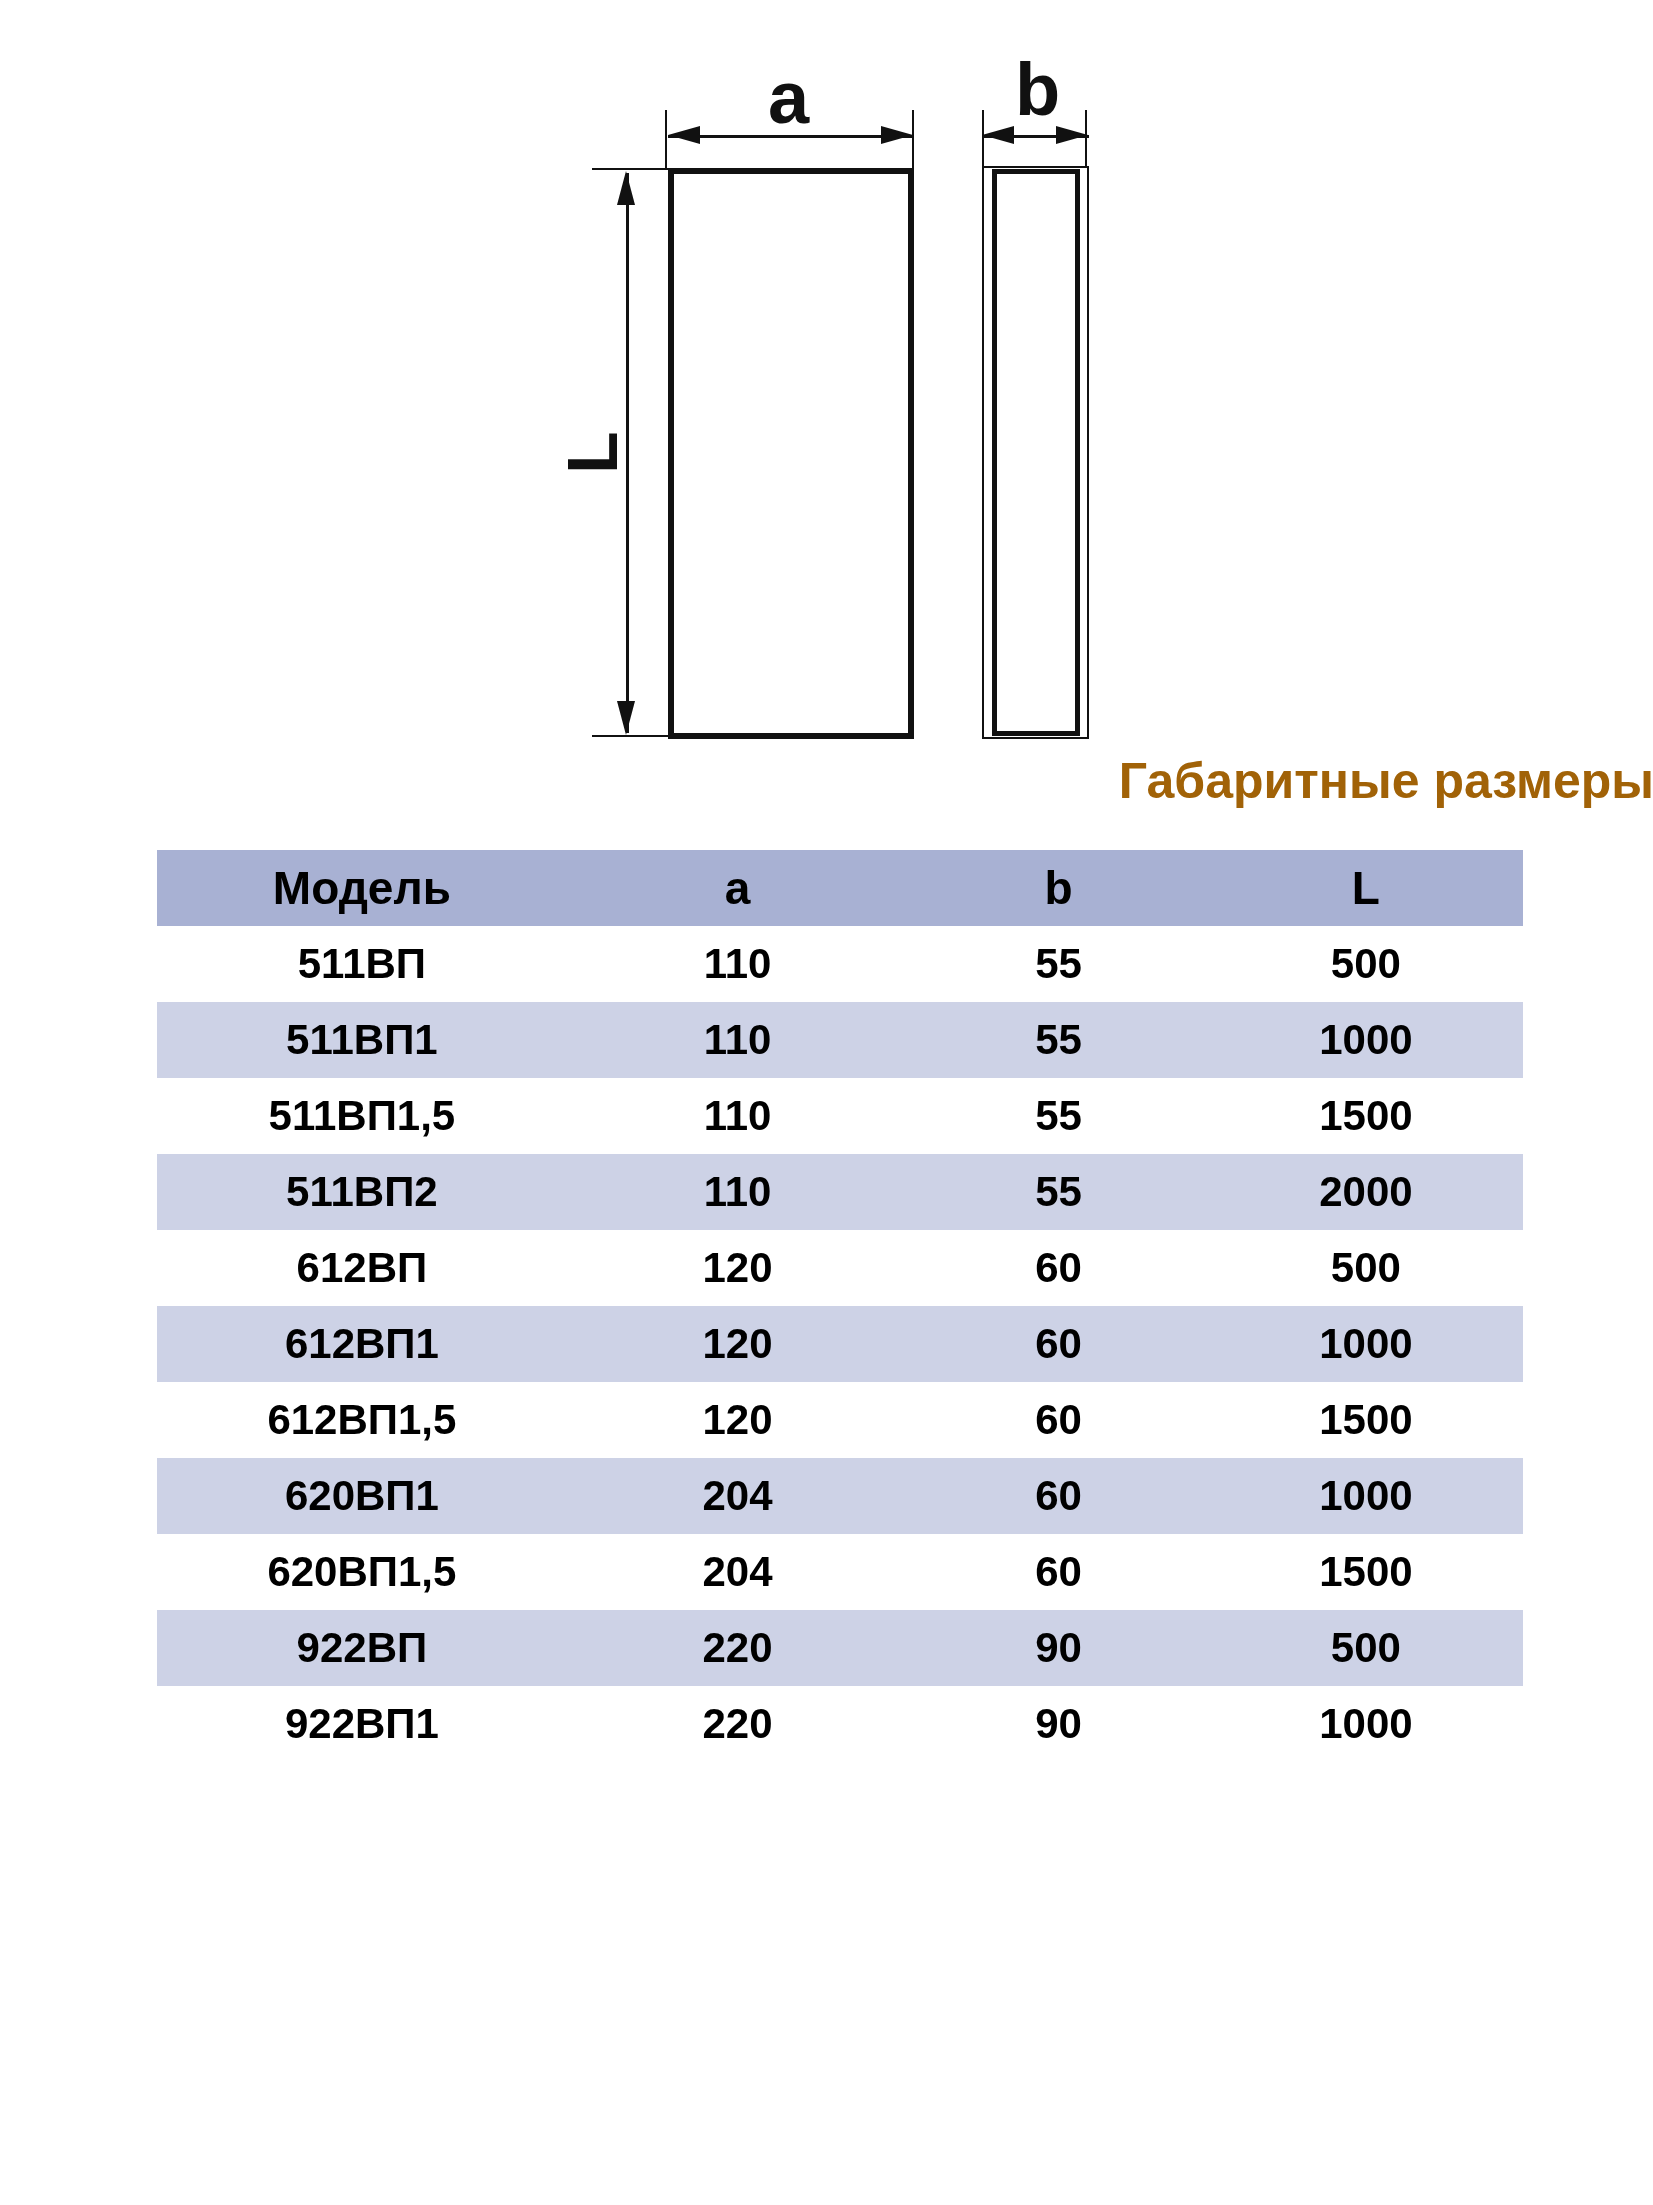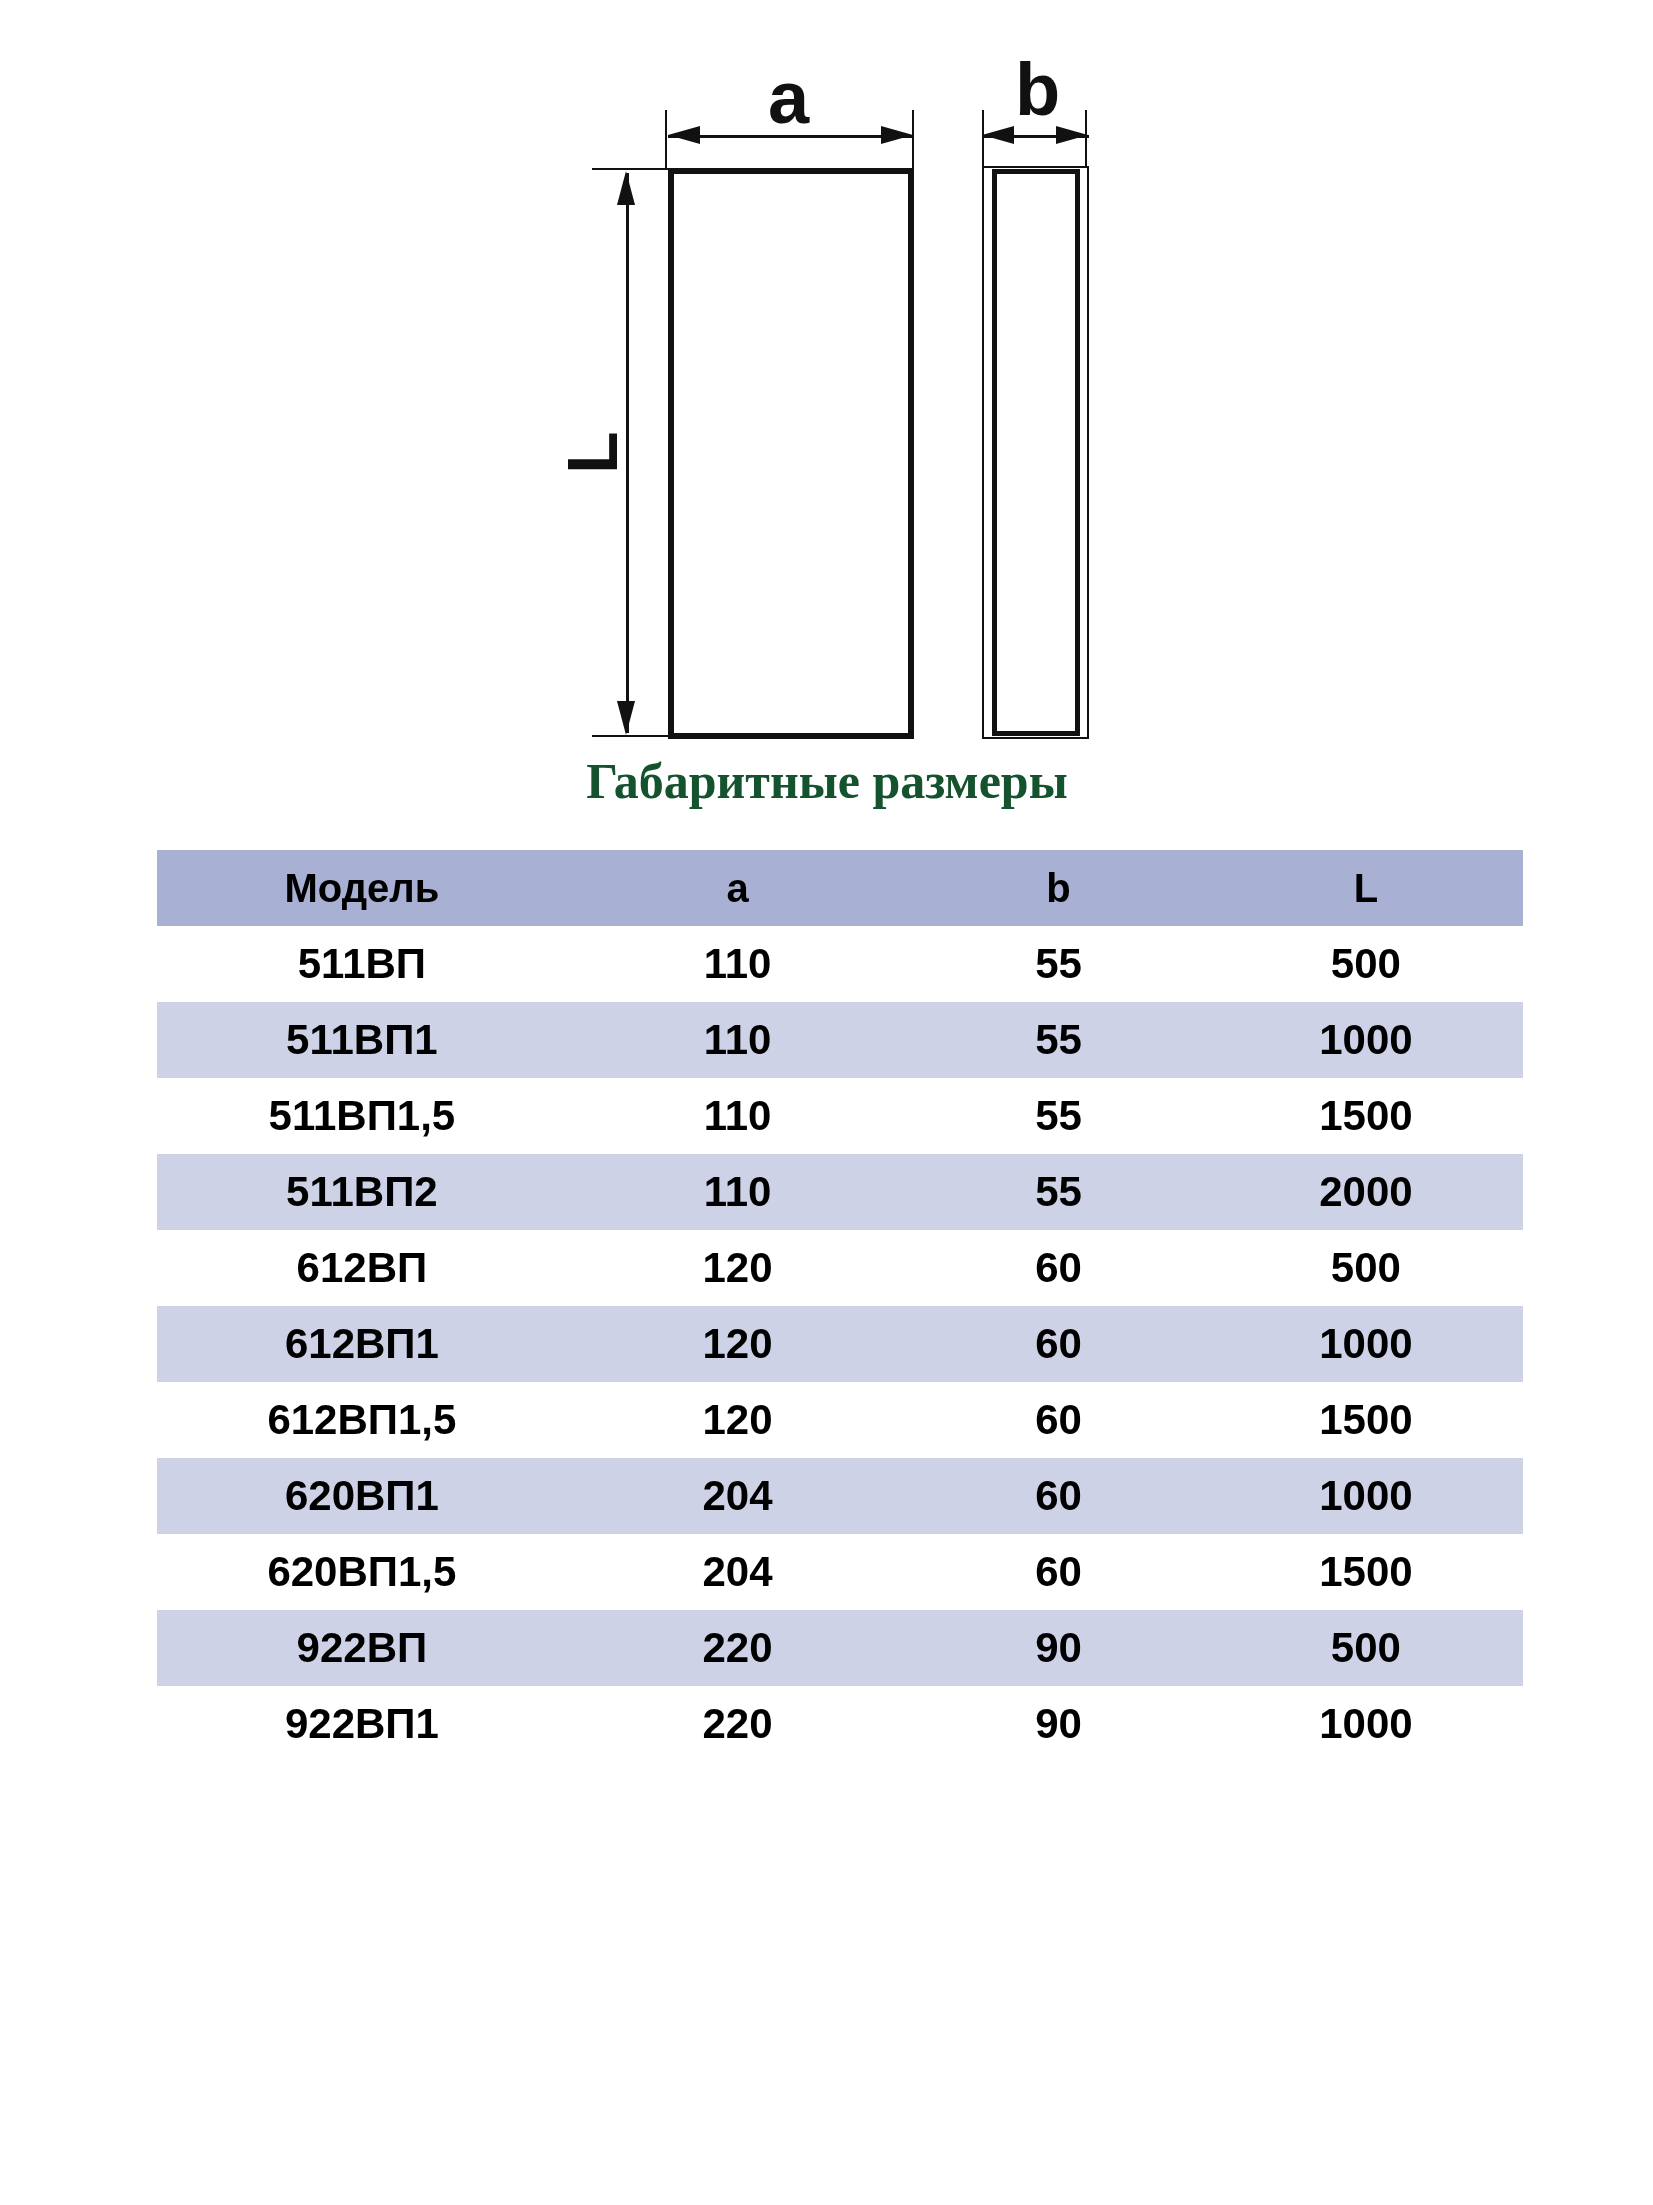--- a/index.html
+++ b/index.html
@@ -41,34 +41,34 @@
   .head-l-down  { left:617px;  top:701px; border-left:9.6px solid transparent; border-right:9.6px solid transparent; border-top:34px solid #111; }
 
   .dim-label { font-weight:bold; color:#111; text-align:center; }
   .label-a { left:737px; top:59px; width:103px; height:77px; font-size:74px; line-height:77px; }
   .label-b { left:986px; top:51px; width:103px; height:77px; font-size:74px; line-height:77px; }
   .label-l { left:564px; top:423px; width:59px; height:59px; font-size:70px; line-height:59px;
              display:flex; align-items:center; justify-content:center; transform:rotate(-90deg); }
 
   .caption {
     position:absolute; left:0; top:748px; width:1654px; height:66px;
-    font-size:50px; font-weight:bold; line-height:66px; text-align:center; color:#14532d;font-family:Liberation Serif, serif;
+    font-size:50px; font-weight:bold; line-height:66px; text-align:right; color:#a16207;
   }
 
   
   .dim-table {
     position:absolute; left:157px; top:850px; width:1366px;
     border-collapse:collapse; table-layout:fixed;
   }
   .dim-table th, .dim-table td {
     height:76px; padding:0; margin:0;
     text-align:center; vertical-align:middle;
     font-weight:bold; color:#000; border:none;
   }
-  .dim-table th { font-size:40px; }
+  .dim-table th { font-size:46px; }
   .dim-table td { font-size:42px; }
   .dim-table thead tr { background:var(--header-bg, #a8b1d3); }
   .dim-table tbody tr:nth-child(odd)  { background:var(--row-bg, #ffffff); }
   .dim-table tbody tr:nth-child(even) { background:var(--row-alt-bg, #cdd2e6); }
 </style>
 </head>
 <body>
 
 <div class="page">
 

